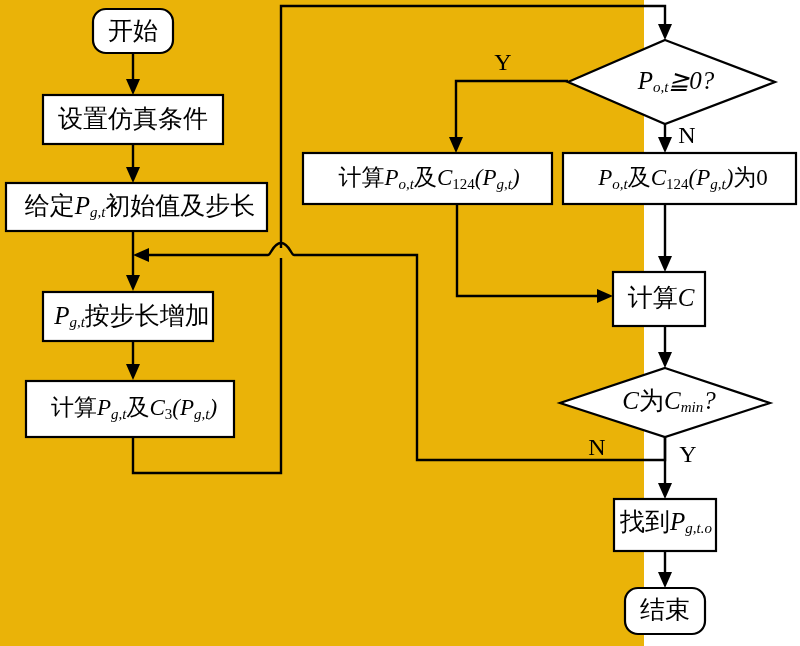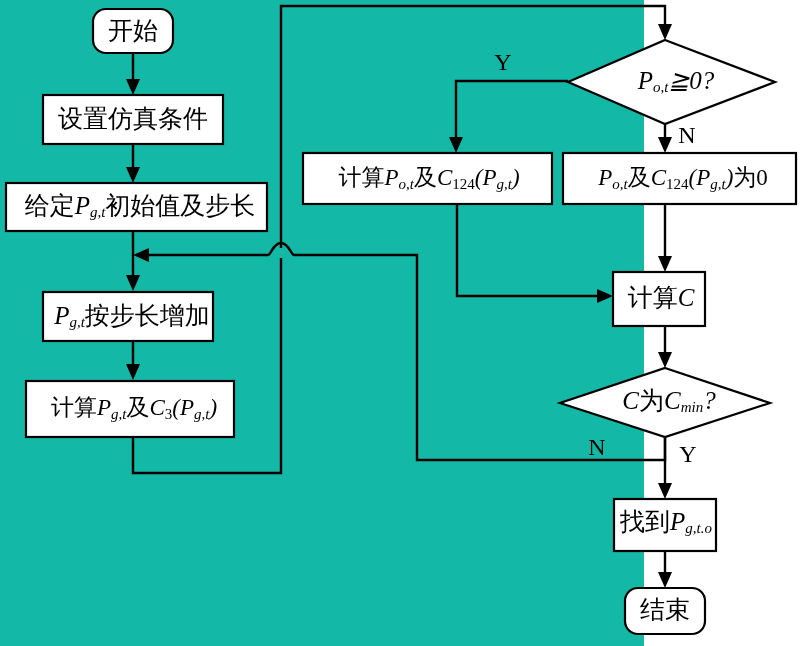--- a/index.html
+++ b/index.html
@@ -10,21 +10,21 @@
   body {
     width: 800px;
     height: 646px;
     font-family: "Liberation Serif", "DejaVu Serif", serif;
     overflow: hidden;
   }
   #flow-root {
     position: relative;
     width: 644px;
     height: 646px;
-    background: #14b8a6;
+    background: #eab308;
   }
   svg#flow-svg {
     position: absolute;
     left: 0;
     top: 0;
     width: 800px;
     height: 646px;
     display: block;
   }
   .node-shape {

